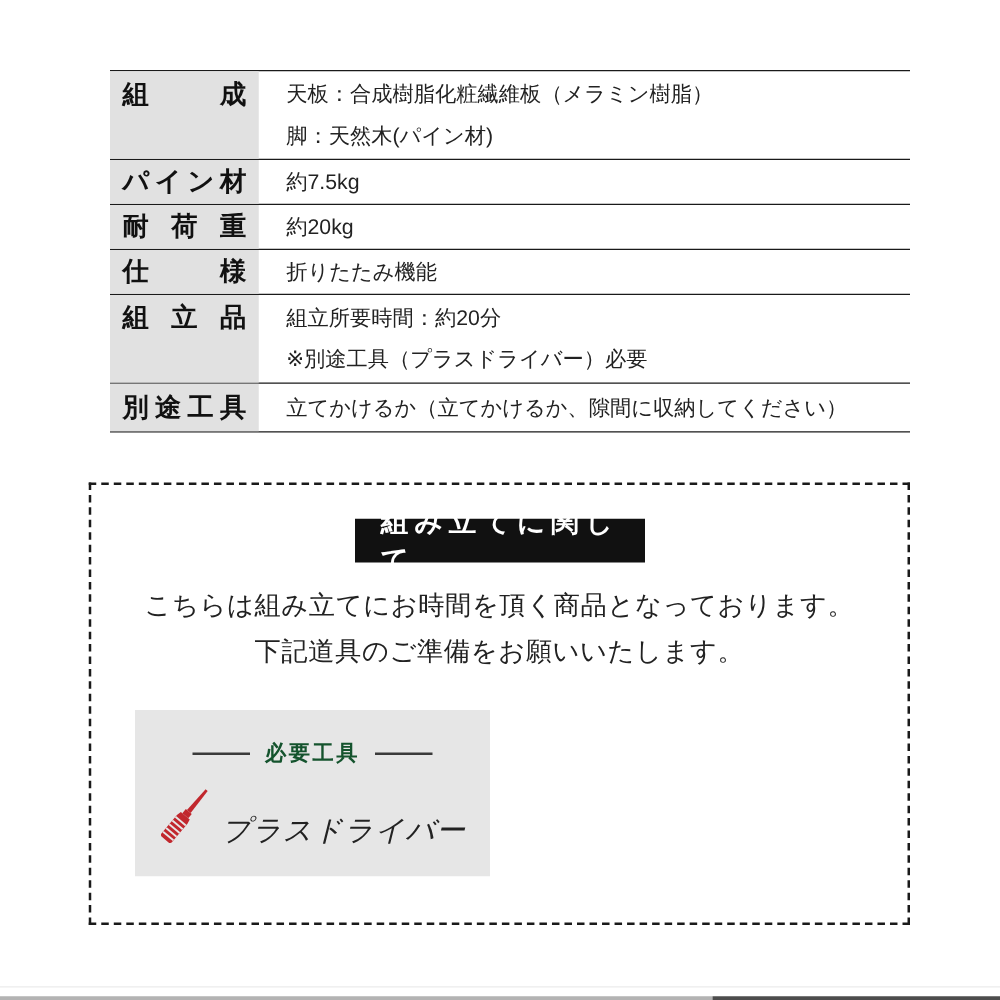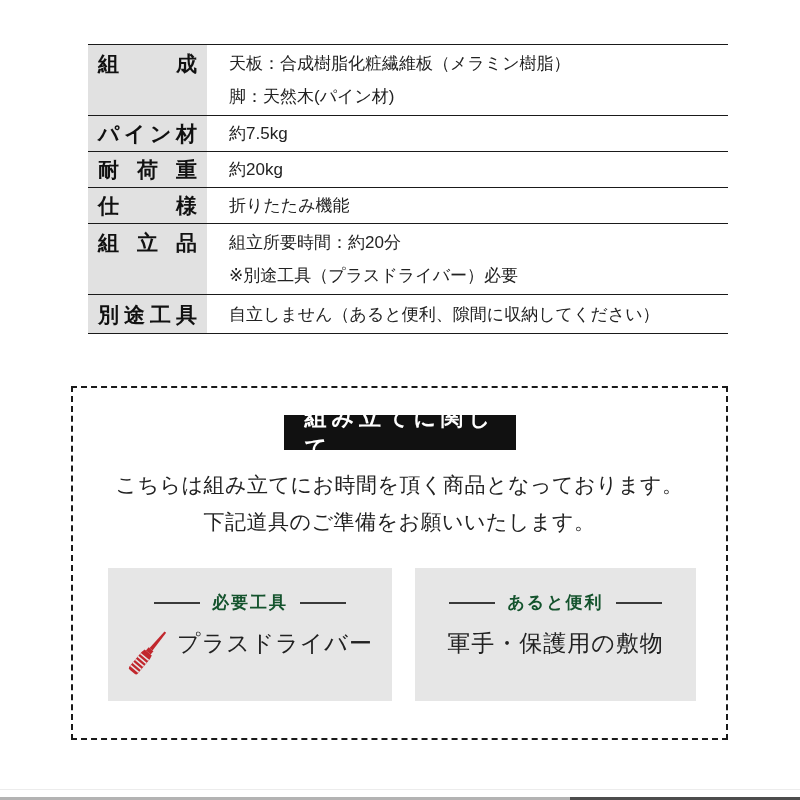--- a/index.html
+++ b/index.html
@@ -8,21 +8,21 @@
     position:relative;
     width:800px; height:800px;
     background:#fff;
     overflow:hidden;
     font-family:"Liberation Sans","DejaVu Sans",sans-serif;
     color:#1c1c1c;
   }
 
   
   .spec-table {
-    position:absolute; left:88px; top:44px; width:640px;
+    position:absolute; left:88px; top:56px; width:640px;
   }
   .spec-row {
     display:flex;
     border-top:1.5px solid #1a1a1a;
   }
   .spec-row:last-child { border-bottom:1.5px solid #1a1a1a; }
   .spec-label {
     width:119px; flex:0 0 119px;
     background:#e1e1e1;
     padding:1px 10px;
@@ -68,22 +68,22 @@
   .toolbox.required { left:35px;  width:284px; }
   .toolbox.helpful  { left:342px; width:281px; }
   .tb-head {
     margin-top:23px;
     display:flex; align-items:center; justify-content:center; gap:12px;
     font-size:17px; font-weight:bold; color:#14532d; letter-spacing:2px;
   }
   .tb-dash { width:46px; height:2px; background:#3a3a3a; }
   .tb-item {
     margin-top:14px;
-    display:flex; align-items:flex-start; justify-content:center; gap:10px;
-    font-size:23px; color:#222; letter-spacing:1px;
+    display:flex; align-items:flex-end; justify-content:center; gap:10px;
+    font-size:23px; color:#222; letter-spacing:1px;font-style:italic;
   }
   .screwdriver-wrap {
     width:40px; height:52px;
     display:flex; align-items:center; justify-content:center;
     transform:rotate(40deg);
   }
 
   
   .bottom-faint {
     position:absolute; left:0; top:789px; width:800px; height:1px;
@@ -136,21 +136,21 @@
       <div class="spec-label">組立品</div>
       <div class="spec-content">
         <div>組立所要時間：約20分</div>
         <div>※別途工具（プラスドライバー）必要</div>
       </div>
     </div>
 
     <div class="spec-row last">
       <div class="spec-label">別途工具</div>
       <div class="spec-content">
-        <div>自立しません（あると便利、隙間に収納してください）</div>
+        <div>立てかけるか（立てかけるか、隙間に収納してください）</div>
       </div>
     </div>
 
   </div>
 
   <div class="assembly-box">
 
     <div class="assembly-title">組み立てに関して</div>
 
     <div class="assembly-desc">
@@ -178,30 +178,20 @@
               <line x1="4.4" y1="42" x2="15.6" y2="42"></line>
               <line x1="4.4" y1="46" x2="15.6" y2="46"></line>
               <line x1="4.4" y1="50" x2="15.6" y2="50"></line>
             </g>
           </svg>
         </span>
         <span>プラスドライバー</span>
       </div>
     </div>
 
-    <div class="toolbox helpful">
-      <div class="tb-head">
-        <span class="tb-dash"></span>
-        <span>あると便利</span>
-        <span class="tb-dash"></span>
-      </div>
-      <div class="tb-item">
-        <span>軍手・保護用の敷物</span>
-      </div>
-    </div>
 
   </div>
 
   <div class="bottom-faint"></div>
   <div class="bottom-strip">
     <div class="seg-light"></div>
     <div class="seg-dark"></div>
   </div>
 
 </div>

